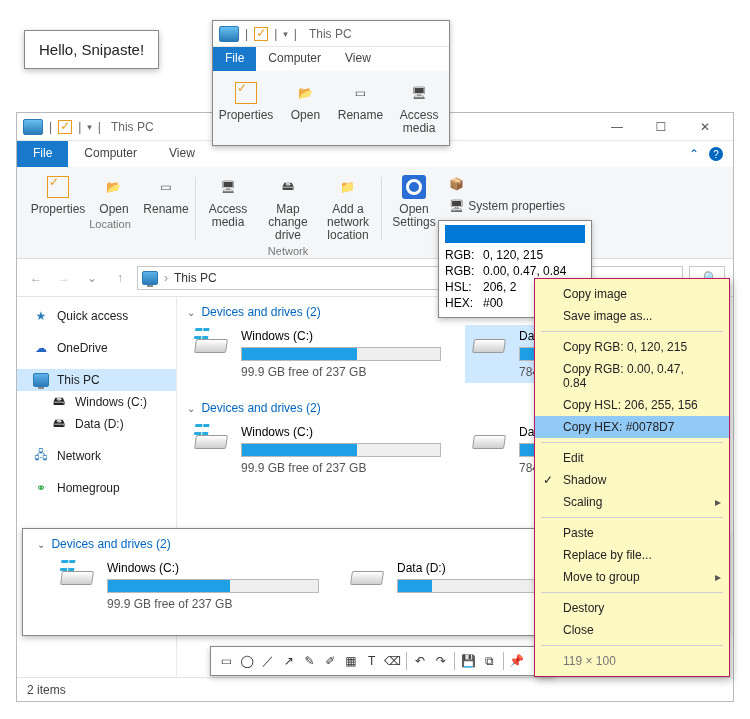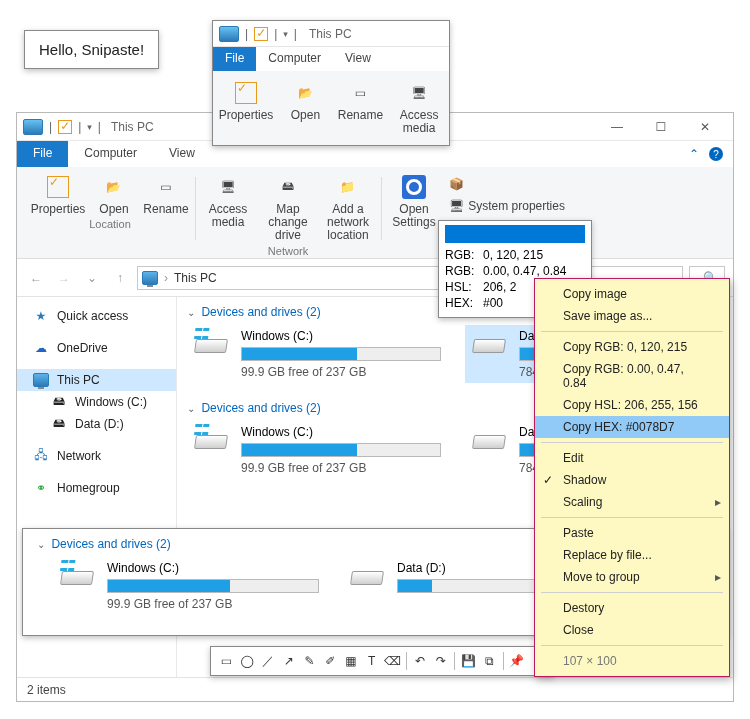--- a/index.html
+++ b/index.html
@@ -530,14 +530,14 @@
       <span class="arw">▸</span>
     </div>
     <hr>
     <div class="mi">
       <span>Destory</span>
     </div>
     <div class="mi">
       <span>Close</span>
     </div>
     <hr>
-    <div class="dim">107 × 100</div>
+    <div class="dim">119 × 100</div>
   </div>
 
 </body></html>

